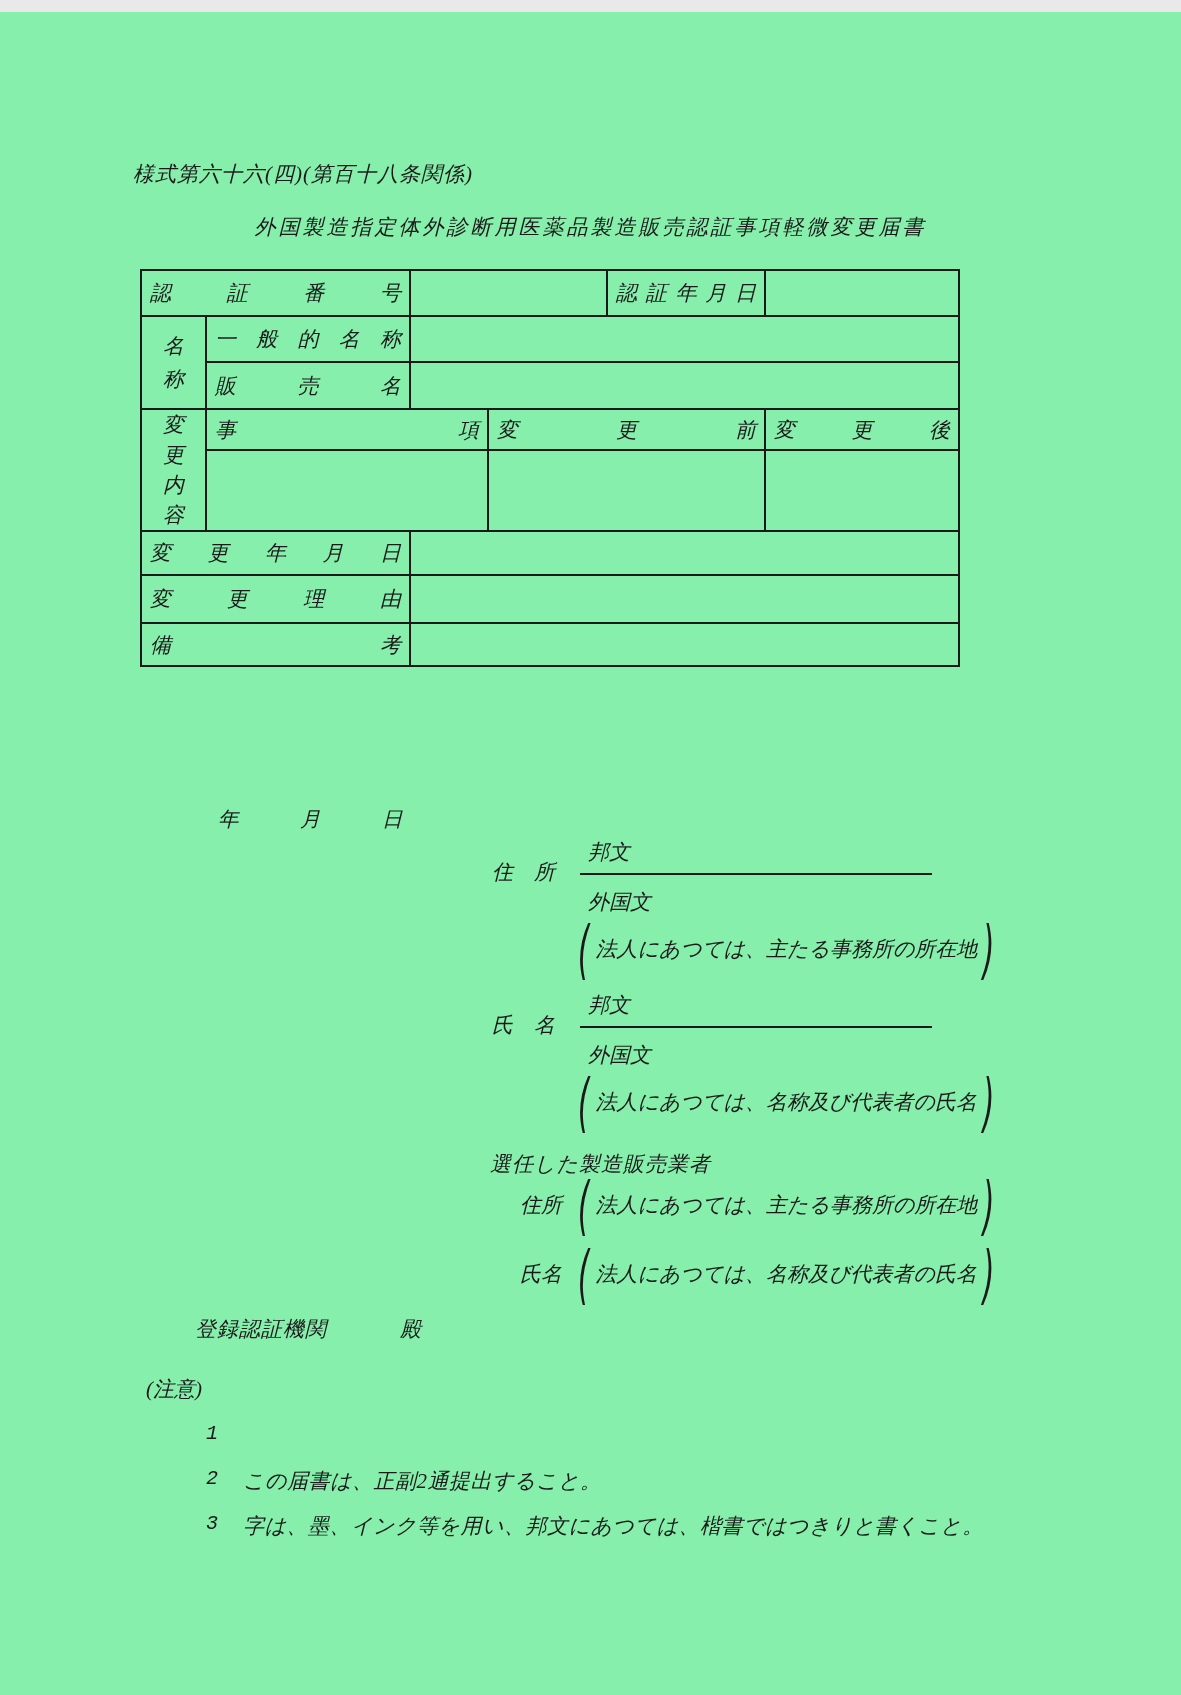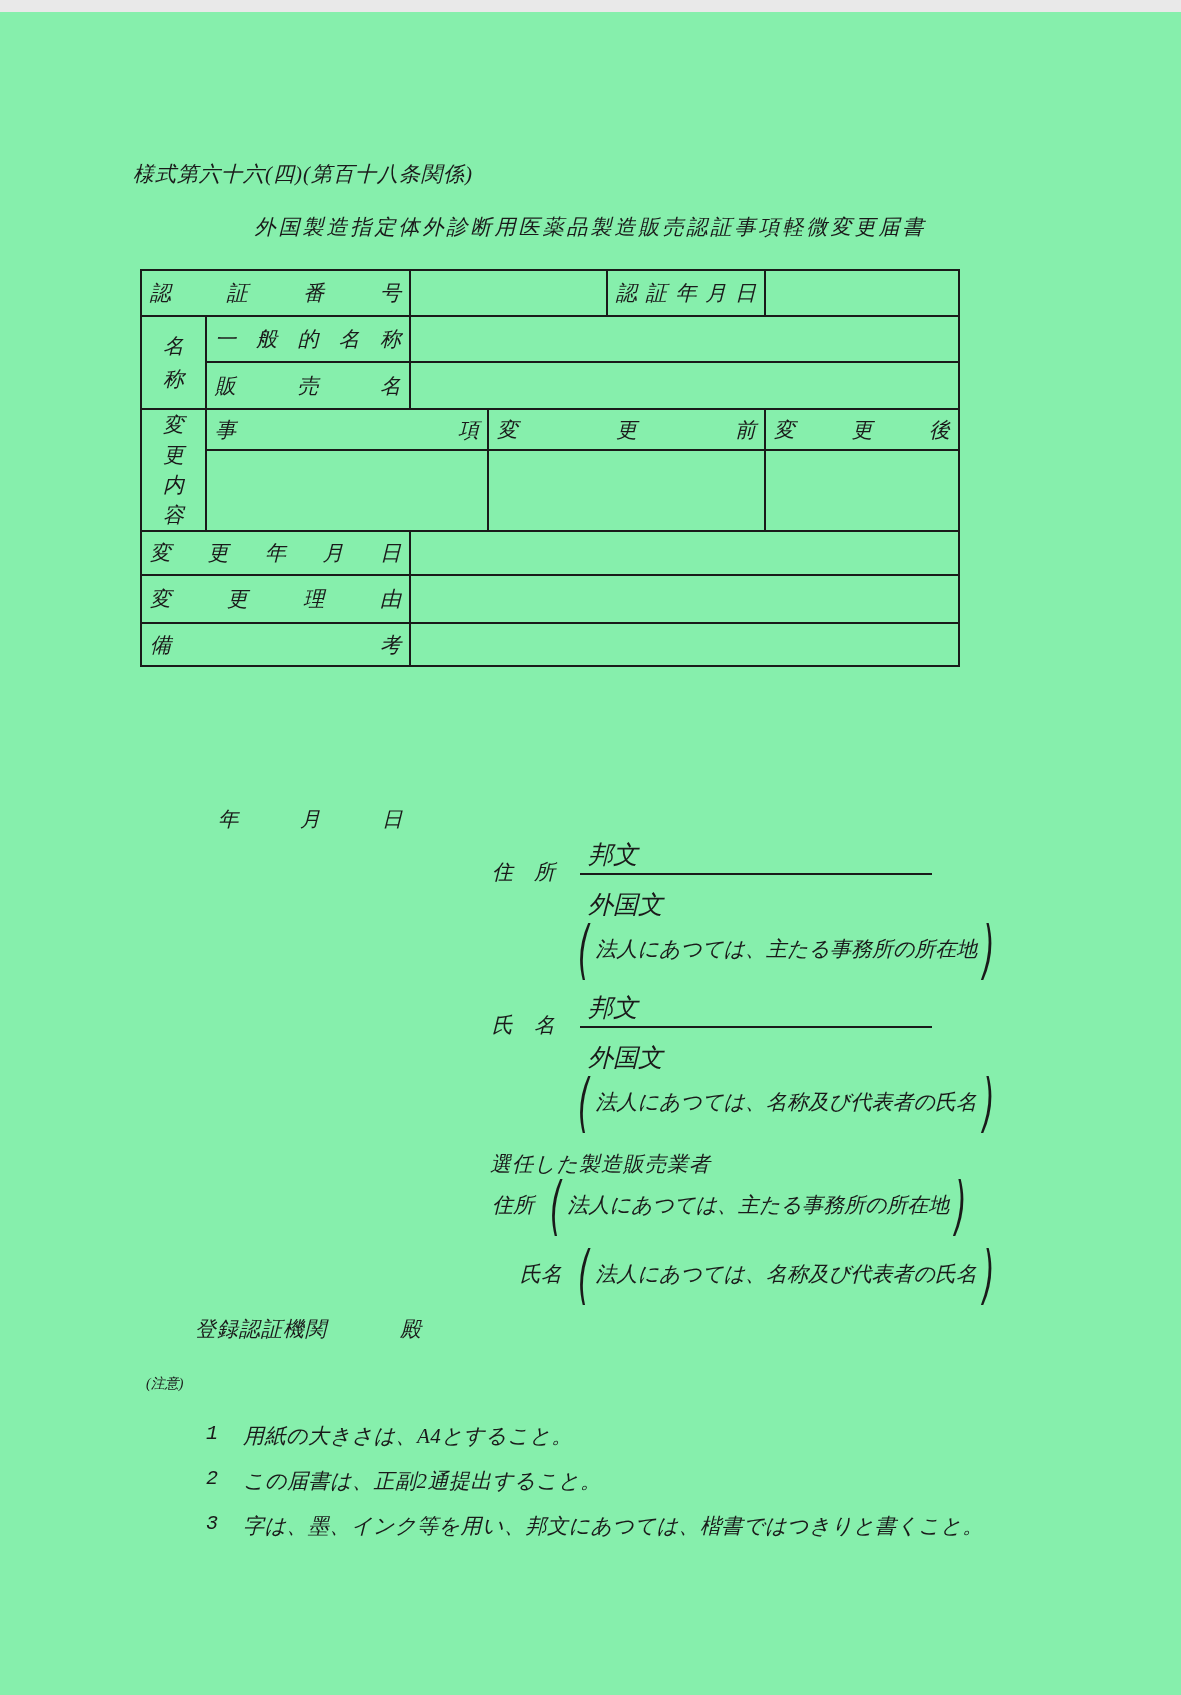--- a/index.html
+++ b/index.html
@@ -47,36 +47,36 @@
   tr.r6 td{height:42px;}
   tr.r7 td{height:46px;}
   tr.r8 td{height:41px;}
 
   
   .declaration{left:140px;top:697px;width:830px;font-size:20.5px;line-height:38px;}
   .date-line{left:218px;top:793px;font-size:20.5px;text-align:right;}
 
   
   .sig-label{font-size:21px;}
-  .script-label{font-size:25px;}
+  .script-label{font-size:21px;}
   .sig-line{height:2px;background:#1a1a1a;}
   .paren-note{display:flex;align-items:center;}
   .paren{
     font-size:60px;line-height:58px;font-weight:100;
     font-family:"DejaVu Sans",sans-serif;
     transform:scaleX(.5) scaleY(1.08);
   }
   .plines{display:flex;flex-direction:row;}
   .plines span{font-size:21px;line-height:30px;white-space:nowrap;}
   .agent-heading{left:490px;top:1138px;font-size:21px;letter-spacing:1px;}
   .agent-row{display:flex;align-items:center;gap:10px;}
 
   .authority{left:195px;top:1303px;font-size:21px;letter-spacing:1px;}
   .honorific{left:400px;top:1303px;font-size:21px;}
-  .notice-heading{left:146px;top:1363px;font-size:14px;}
+  .notice-heading{left:146px;top:1363px;font-size:21px;}
   .note-row{display:flex;font-size:21px;}
   .note-num{width:37px;font-family:"Liberation Mono","DejaVu Sans Mono",monospace;font-size:20px;}
   .note-text{letter-spacing:0.5px;}
 </style>
 </head>
 <body>
 
 <div class="page">
 
   <div class="abs form-code">様式第六十六(四)(第百十八条関係)</div>
@@ -161,21 +161,21 @@
     <span class="paren">(</span>
     <span class="plines">
       <span>法人にあつては、名</span>
       <span>称及び代表者の氏名</span>
     </span>
     <span class="paren">)</span>
   </div>
 
   <div class="abs agent-heading">選任した製造販売業者</div>
 
-  <div class="abs agent-row" style="left:492px;top:1164px;">
+  <div class="abs agent-row" style="left:520px;top:1164px;">
     <span class="sig-label">住所</span>
     <span class="paren-note">
       <span class="paren">(</span>
       <span class="plines">
         <span>法人にあつては、主</span>
         <span>たる事務所の所在地</span>
       </span>
       <span class="paren">)</span>
     </span>
   </div>
@@ -192,21 +192,20 @@
     </span>
   </div>
 
   <div class="abs authority">登録認証機関</div>
   <div class="abs honorific">殿</div>
 
   <div class="abs notice-heading">(注意)</div>
 
   <div class="abs note-row" style="left:206px;top:1410px;">
     <span class="note-num">1</span>
-    <span class="note-text">用紙の大きさは、A4とすること。</span>
   </div>
   <div class="abs note-row" style="left:206px;top:1455px;">
     <span class="note-num">2</span>
     <span class="note-text">この届書は、正副2通提出すること。</span>
   </div>
   <div class="abs note-row" style="left:206px;top:1500px;">
     <span class="note-num">3</span>
     <span class="note-text">字は、墨、インク等を用い、邦文にあつては、楷書ではつきりと書くこと。</span>
   </div>
 

